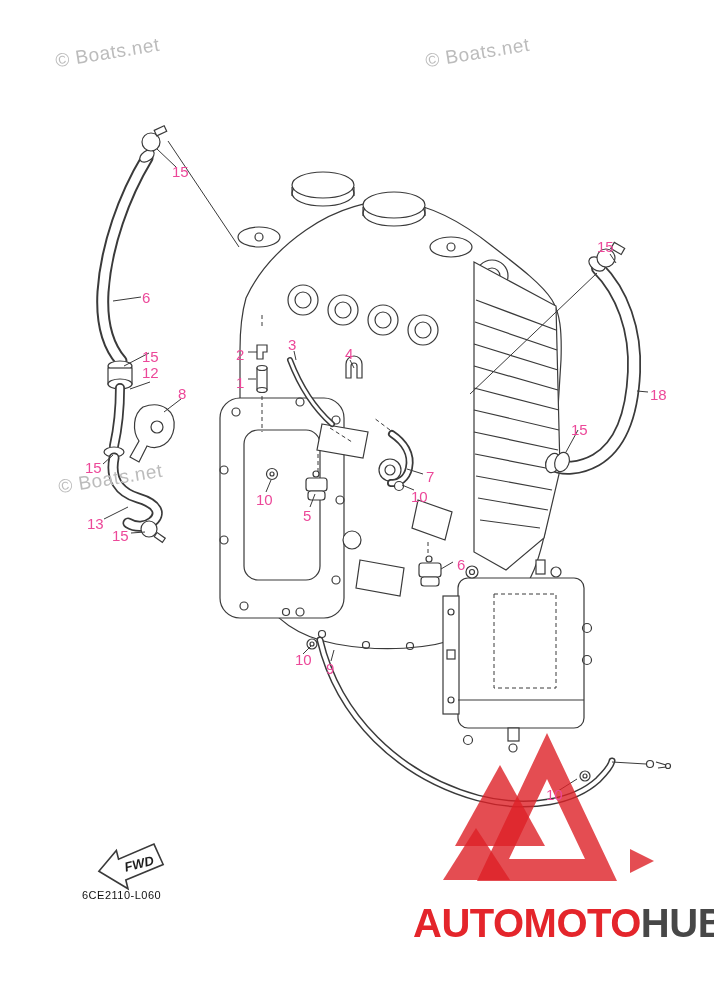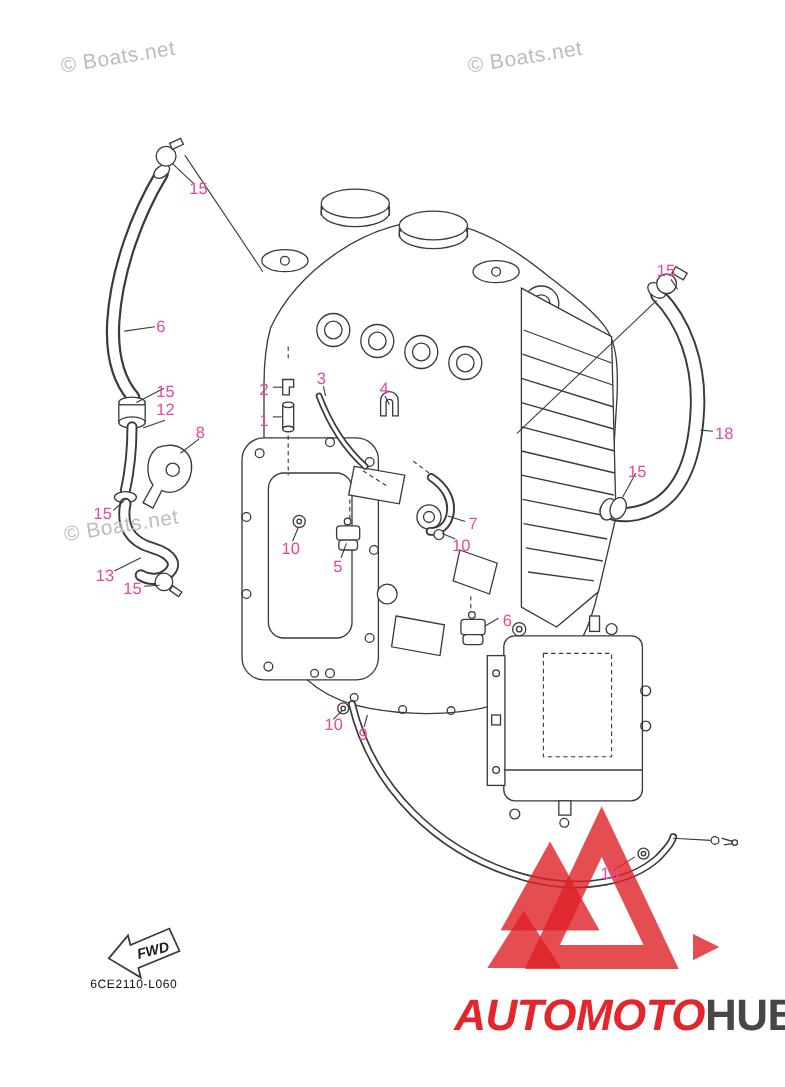--- a/index.html
+++ b/index.html
@@ -12,21 +12,21 @@
   html,body{margin:0;padding:0;background:#fff;}
   .canvas{position:relative;width:714px;height:988px;background:#ffffff;overflow:hidden;
           font-family:"Liberation Sans",sans-serif;}
   .drawing{position:absolute;left:0;top:0;}
   .wm{position:absolute;color:var(--watermark);font-size:19px;letter-spacing:.5px;
       transform:rotate(-9deg);white-space:nowrap;user-select:none;}
   .co{position:absolute;font-size:15px;color:#ec4899;line-height:16px;}
   .code{position:absolute;left:82px;top:889px;font-size:11px;color:#111;letter-spacing:.5px;}
   .brand{position:absolute;left:413px;top:901px;font-size:40px;font-weight:800;
          letter-spacing:-.5px;white-space:nowrap;}
-  .brand .p1{color:var(--brand-red);font-style:italic;}
+  .brand .p1{color:var(--brand-red);}
   .brand .p2{color:var(--brand-gray);}
   .tube-o{stroke:var(--line);fill:none;stroke-linecap:round;}
   .tube-i{stroke:#fff;fill:none;stroke-linecap:round;}
   svg .ln{stroke:var(--line);stroke-width:1.2;fill:none;}
   svg .lnf{stroke:var(--line);stroke-width:1.2;fill:#fff;}
   svg .dash{stroke:var(--line);stroke-width:1;fill:none;stroke-dasharray:4 3;}
   svg .lead{stroke:var(--line);stroke-width:1;fill:none;}
 </style>
 </head>
 <body>

